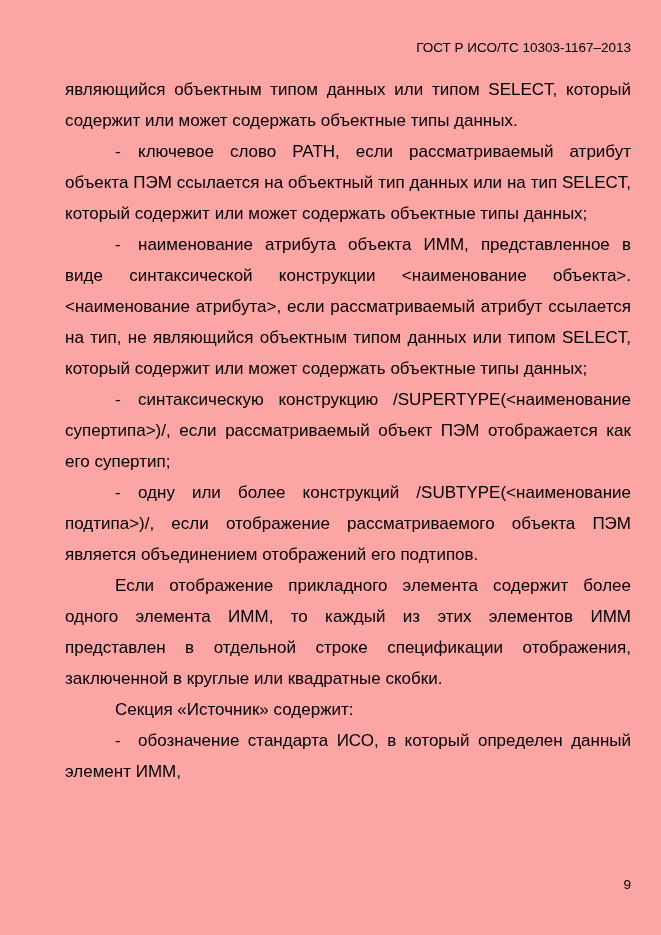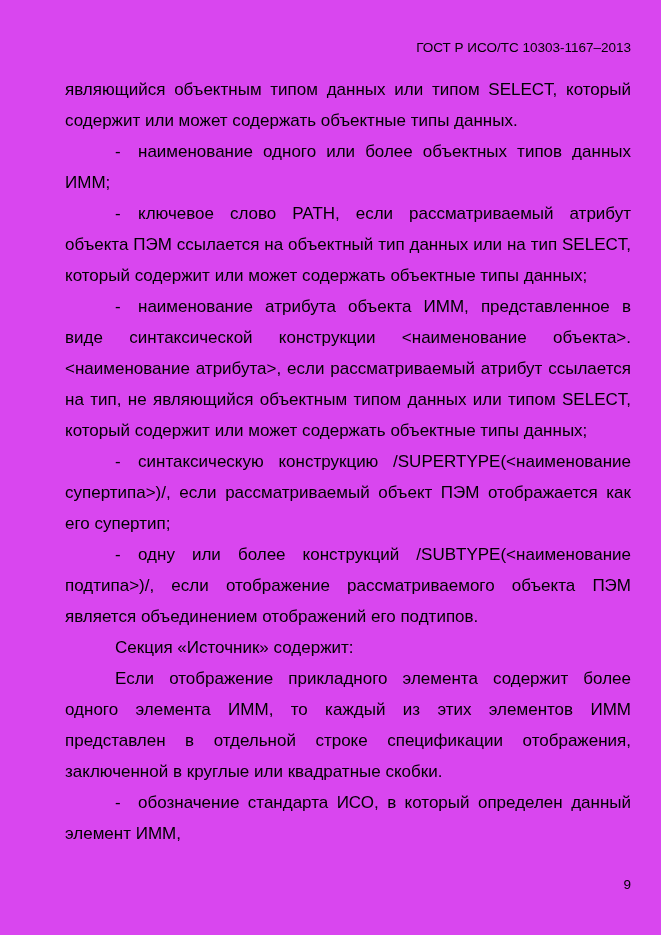--- a/index.html
+++ b/index.html
@@ -4,21 +4,21 @@
 <style>
   html, body {
     margin: 0;
     padding: 0;
     background: #ffffff;
   }
   .page {
     position: relative;
     width: 661px;
     height: 935px;
-    background: #d946ef;
+    background: #fca5a5;
     font-family: "Liberation Sans", sans-serif;
     color: #000000;
     overflow: hidden;
   }
   .doc-header {
     position: absolute;
     top: 40px;
     left: 65px;
     width: 566px;
     text-align: right;
@@ -68,34 +68,33 @@
 
 <div class="page">
 
   <div class="doc-header">ГОСТ Р ИСО/ТС 10303-1167–2013</div>
 
   <div class="body-text">
 
     <p class="no-indent">являющийся объектным типом данных или типом SELECT, который содержит или может содержать объектные типы данных.</p>
 
 
-    <p class="list"><span class="marker">-</span><span>наименование одного или более объектных типов данных ИММ;</span></p>
 
     <p class="list"><span class="marker">-</span><span>ключевое слово PATH, если рассматриваемый атрибут объекта ПЭМ ссылается на объектный тип данных или на тип SELECT, который содержит или может содержать объектные типы данных;</span></p>
 
     <p class="list"><span class="marker">-</span><span>наименование атрибута объекта ИММ, представленное в виде синтаксической конструкции &lt;наименование объекта&gt;.&lt;наименование атрибута&gt;, если рассматриваемый атрибут ссылается на тип, не являющийся объектным типом данных или типом SELECT, который содержит или может содержать объектные типы данных;</span></p>
 
 
     <p class="list"><span class="marker">-</span><span>синтаксическую конструкцию /SUPERTYPE(&lt;наименование супертипа&gt;)/, если рассматриваемый объект ПЭМ отображается как его супертип;</span></p>
 
     <p class="list"><span class="marker">-</span><span>одну или более конструкций /SUBTYPE(&lt;наименование подтипа&gt;)/, если отображение рассматриваемого объекта ПЭМ является объединением отображений его подтипов.</span></p>
 
+    <p class="indent">Если отображение прикладного элемента содержит более одного элемента ИММ, то каждый из этих элементов ИММ представлен в отдельной строке спецификации отображения, заключенной в круглые или квадратные скобки.</p>
+
     <p class="indent">Секция «Источник» содержит:</p>
-
-    <p class="indent">Если отображение прикладного элемента содержит более одного элемента ИММ, то каждый из этих элементов ИММ представлен в отдельной строке спецификации отображения, заключенной в круглые или квадратные скобки.</p>
 
     <p class="list"><span class="marker">-</span><span>обозначение стандарта ИСО, в который определен данный элемент ИММ,</span></p>
 
   </div>
 
   <div class="page-number">9</div>
 
 </div>
 
 </body></html>

